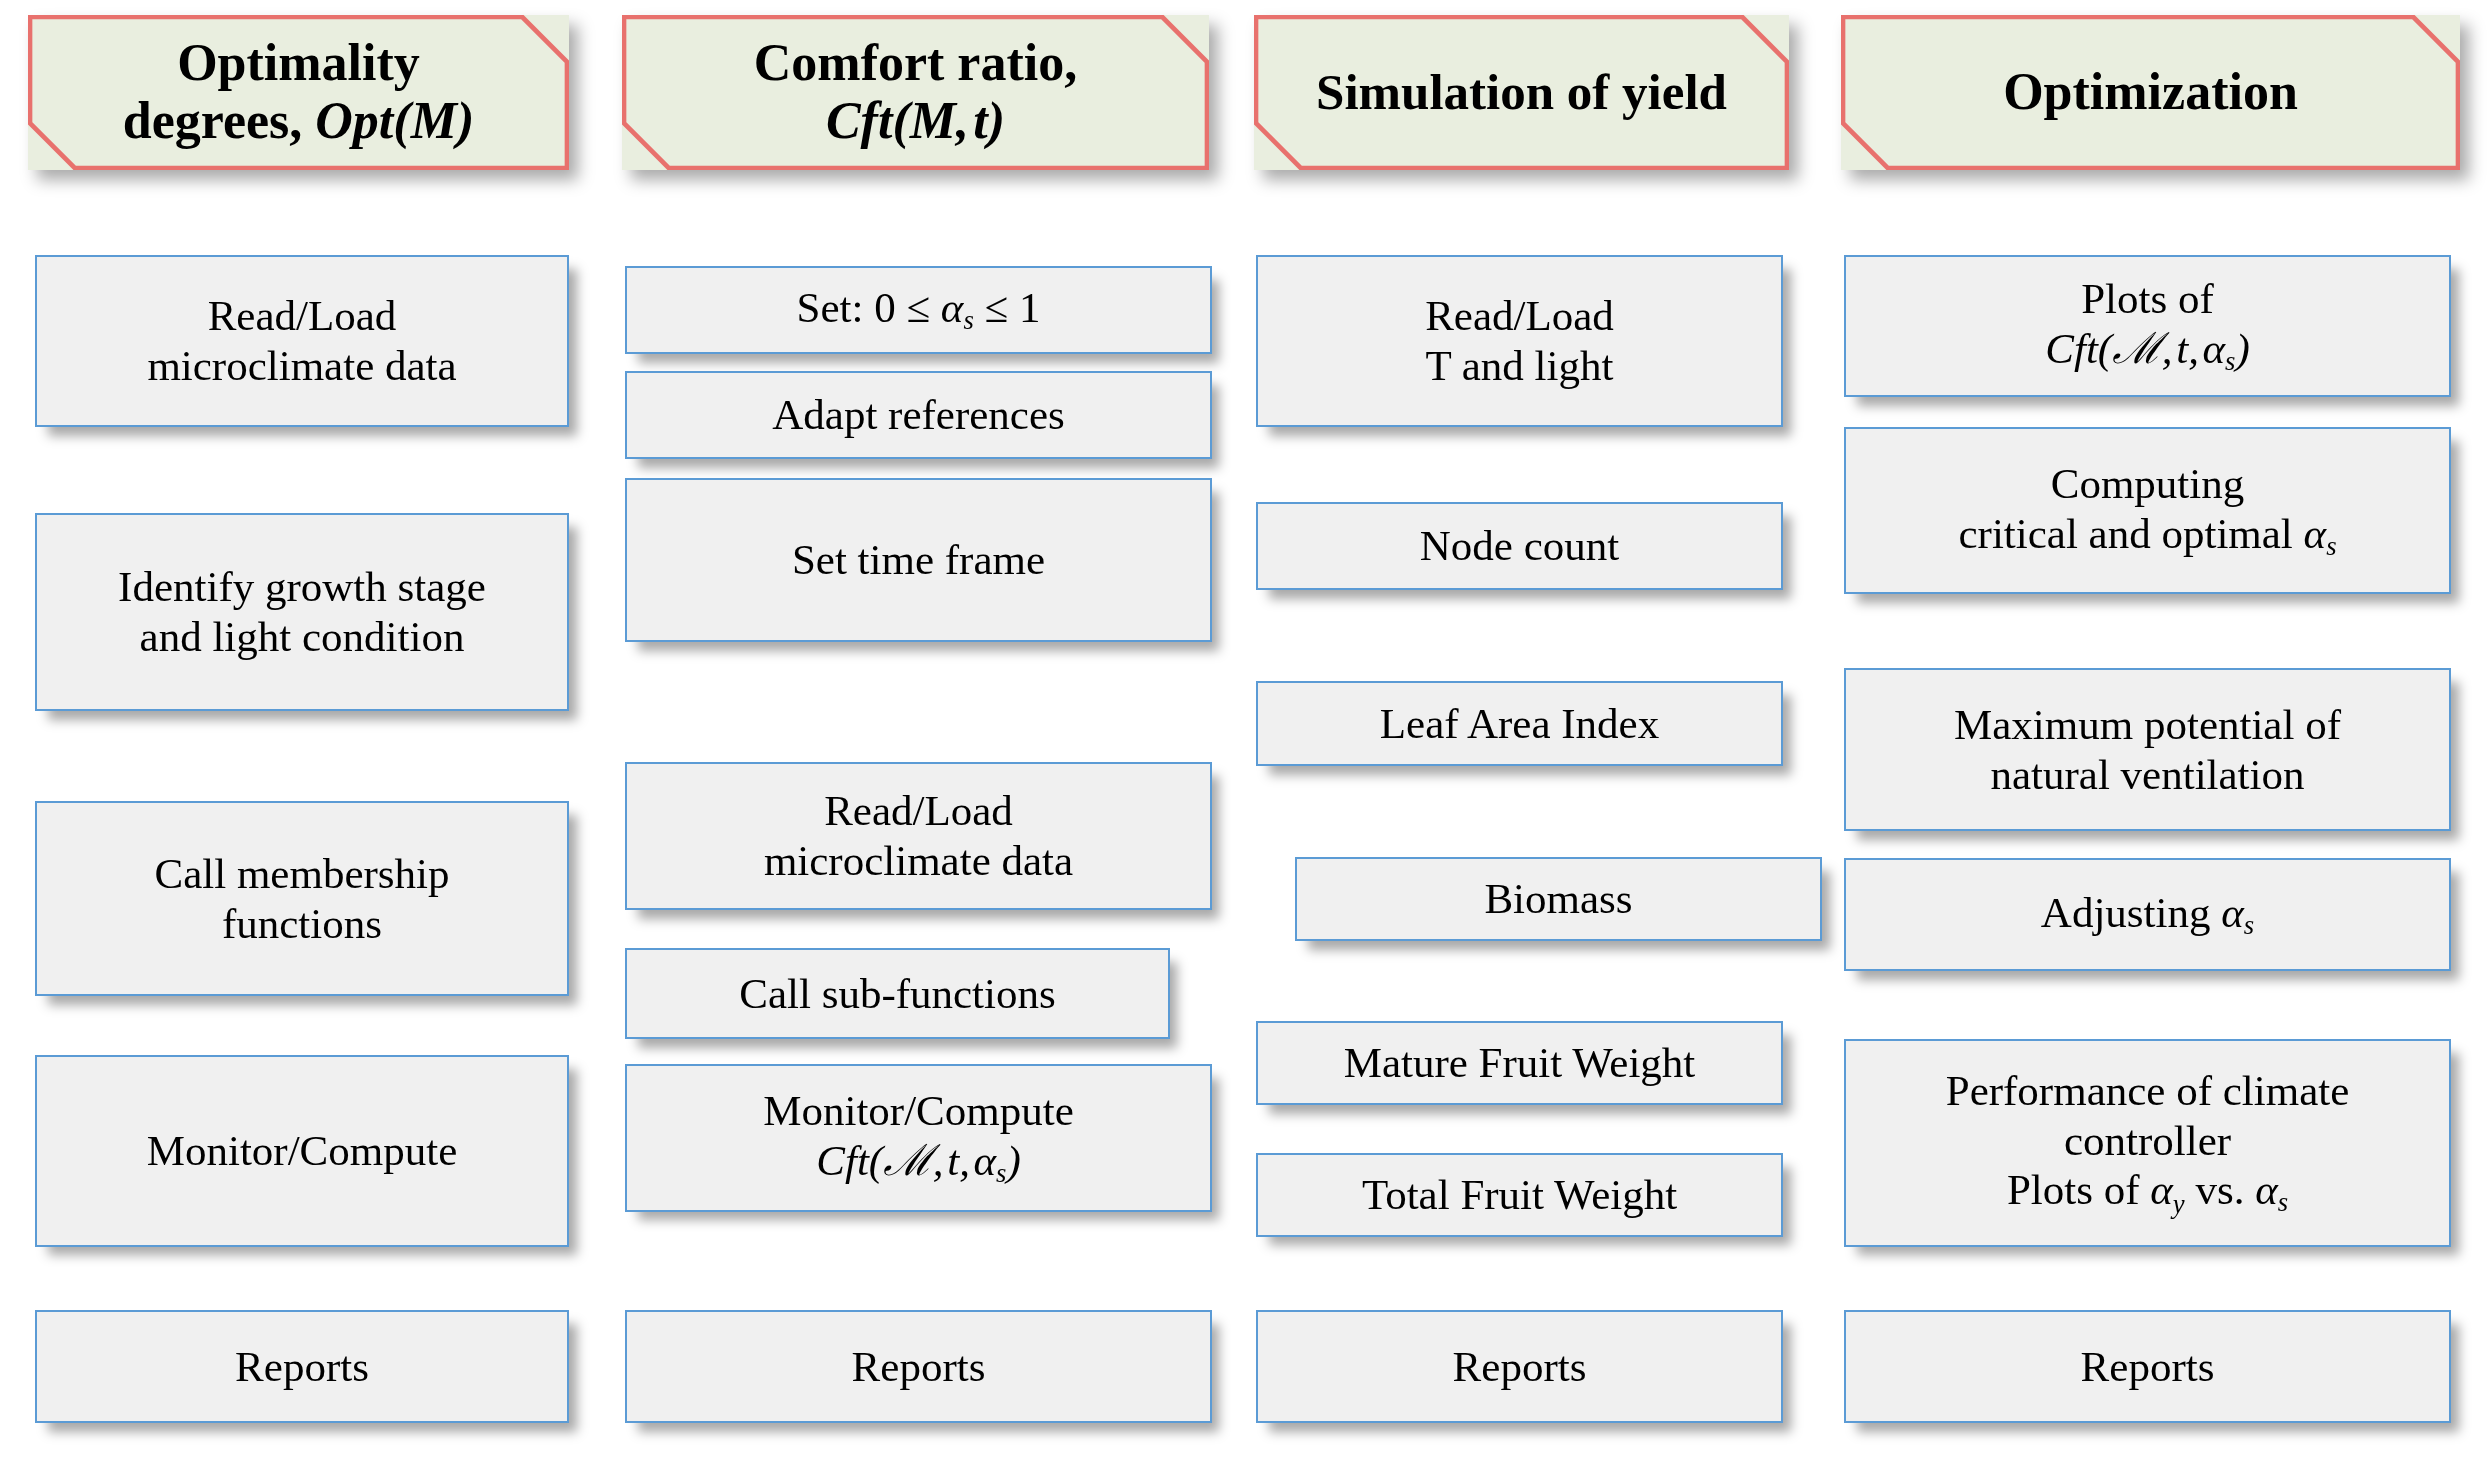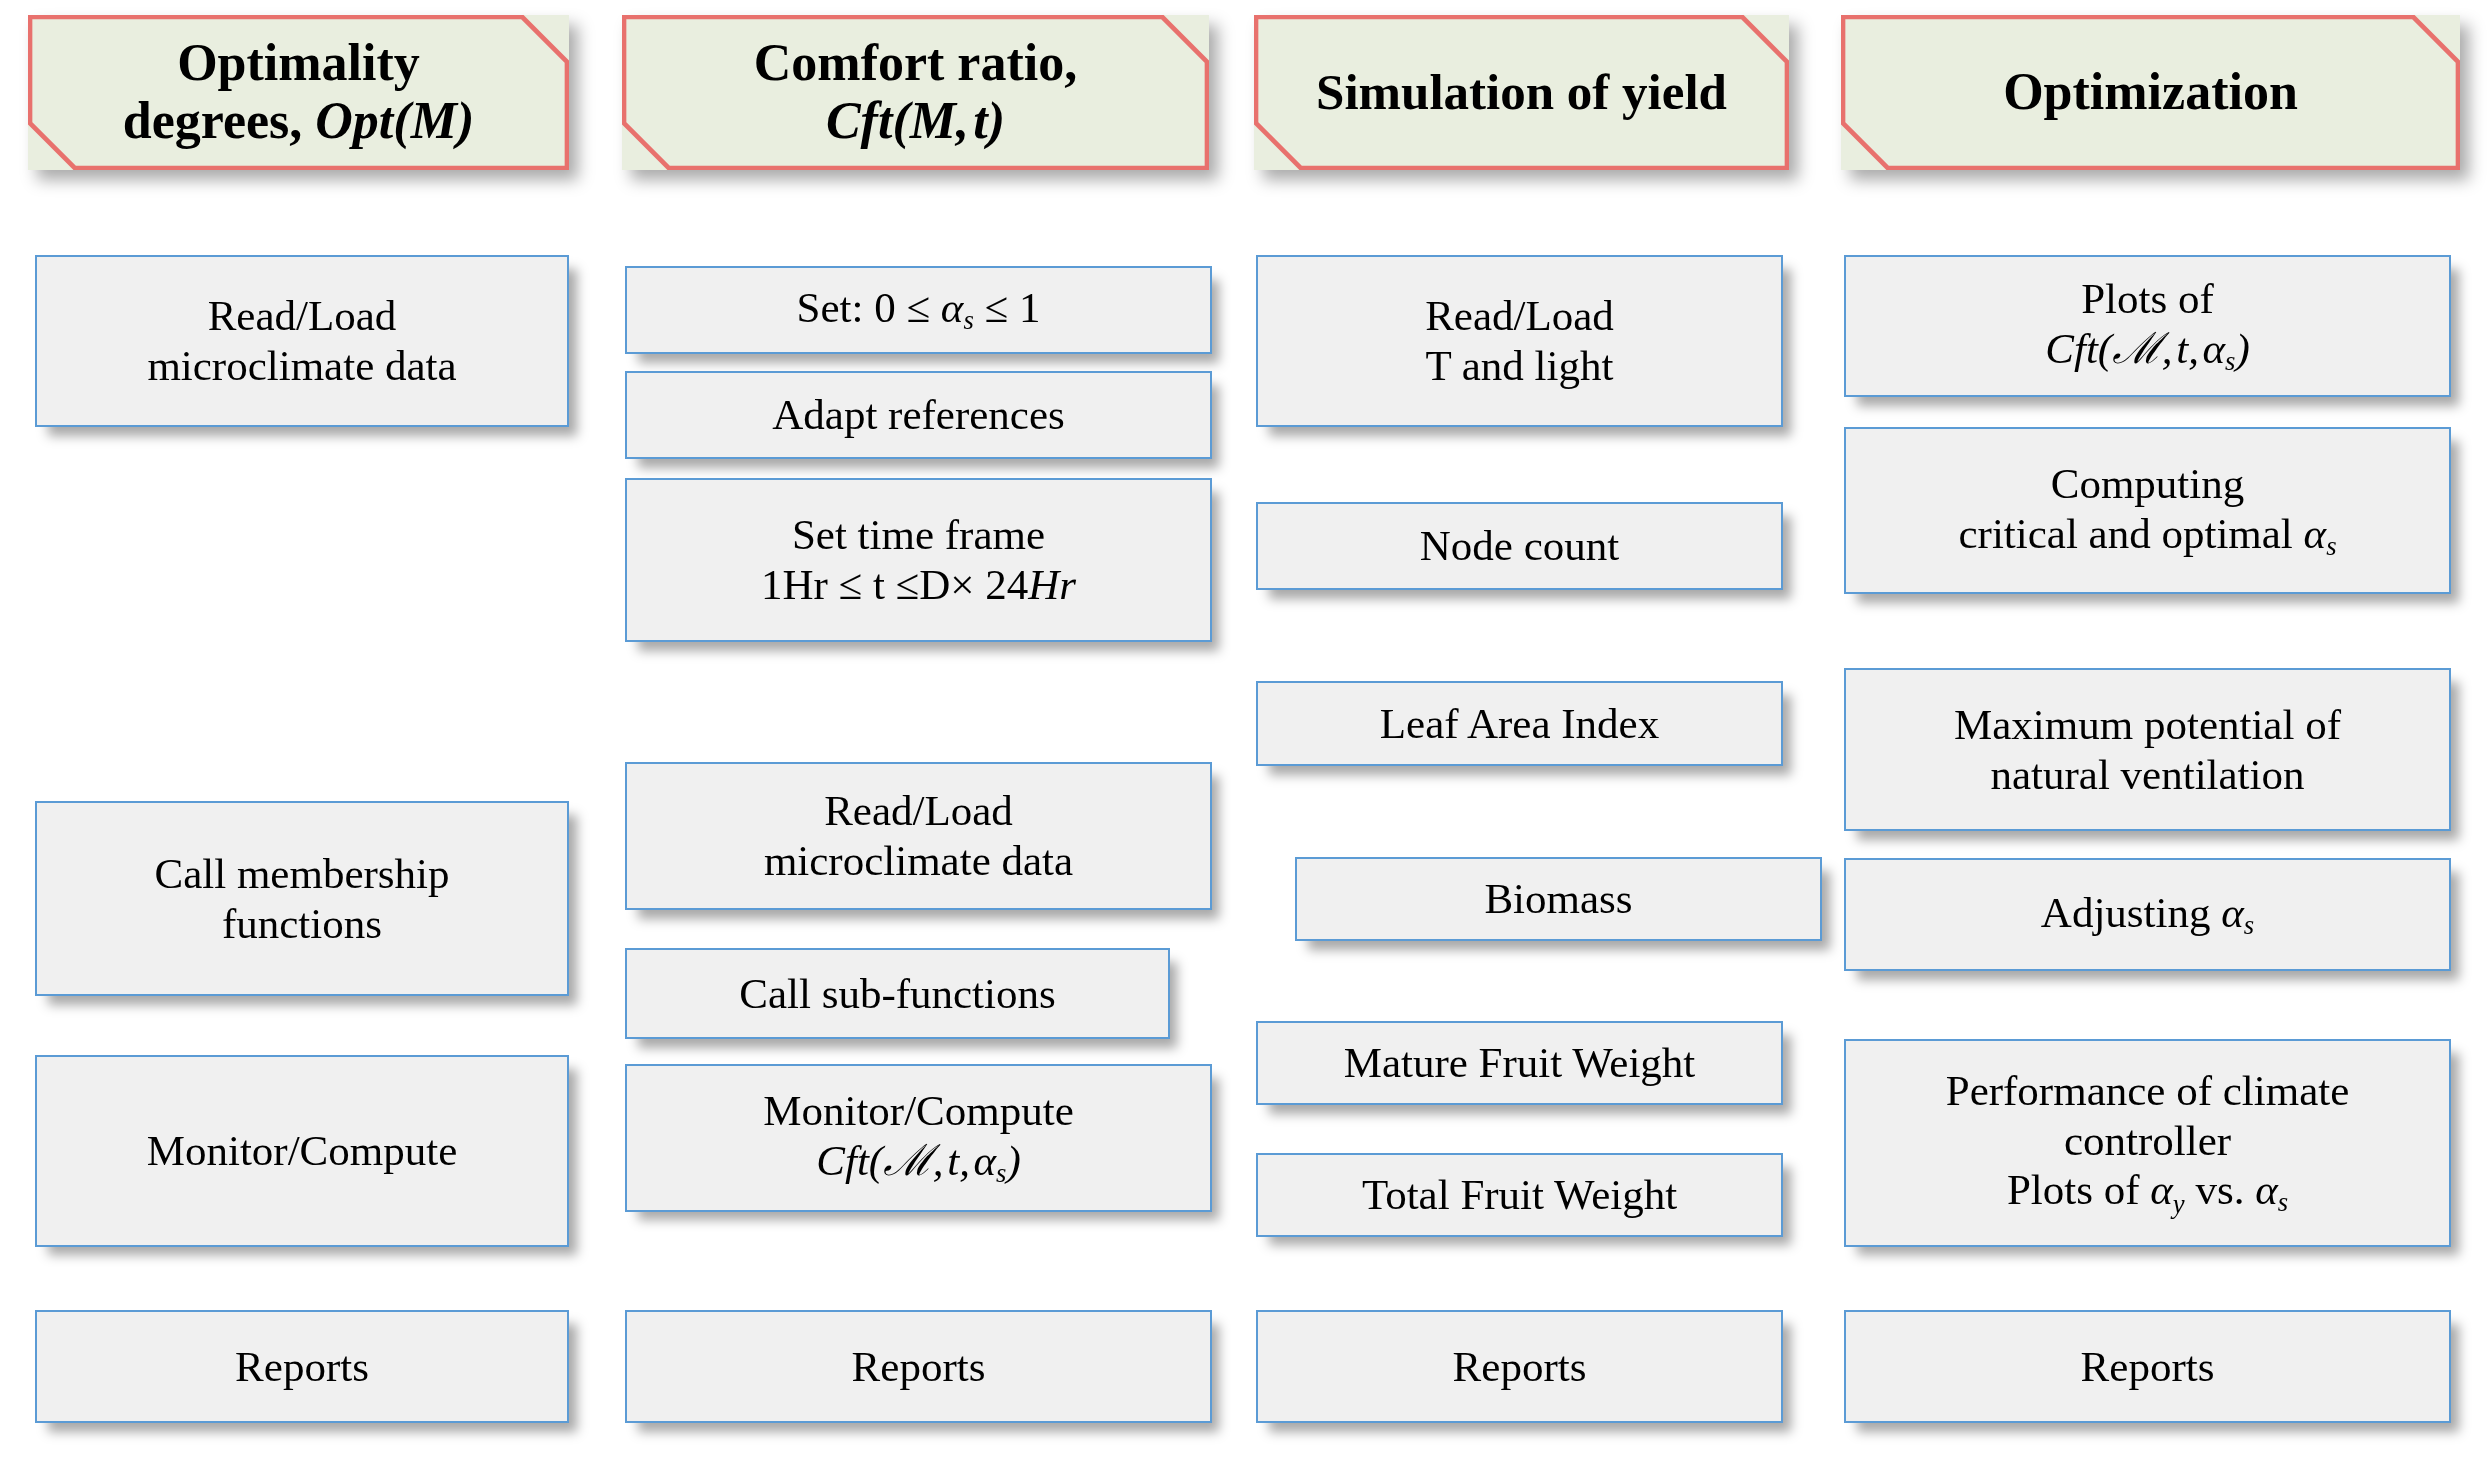--- a/index.html
+++ b/index.html
@@ -93,20 +93,26 @@
     <div class="inner">Optimization</div>
   </div>
 
   <div class="box f-box" style="left:35px;top:255px;width:534px;height:172px;">
     <div class="t">
       <span class="ln2">Read/Load</span>
       <span class="ln2">microclimate data</span>
     </div>
   </div>
 
+  <div class="box f-box" style="left:35px;top:513px;width:534px;height:198px;">
+    <div class="t">
+      <span class="ln2">Identify growth stage</span>
+      <span class="ln2">and light condition</span>
+    </div>
+  </div>
 
   <div class="box f-box" style="left:35px;top:801px;width:534px;height:195px;">
     <div class="t">
       <span class="ln2">Call membership</span>
       <span class="ln2">functions</span>
     </div>
   </div>
 
   <div class="box f-box" style="left:35px;top:1055px;width:534px;height:192px;">
     <div class="t">
@@ -122,21 +128,20 @@
     <div class="t nw">Set: 0 ≤ <span class="mit">α<span class="sub">s</span></span> ≤ 1</div>
   </div>
 
   <div class="box f-box" style="left:625px;top:371px;width:587px;height:88px;">
     <div class="t">Adapt references</div>
   </div>
 
   <div class="box f-box" style="left:625px;top:478px;width:587px;height:164px;">
     <div class="t">
       <span class="ln2">Set time frame</span>
-      <span class="ln2 nw">1Hr ≤ t ≤D× 24<span class="mit">Hr</span></span>
     </div>
   </div>
 
   <div class="box f-box" style="left:625px;top:762px;width:587px;height:148px;">
     <div class="t">
       <span class="ln2">Read/Load</span>
       <span class="ln2">microclimate data</span>
     </div>
   </div>
 

